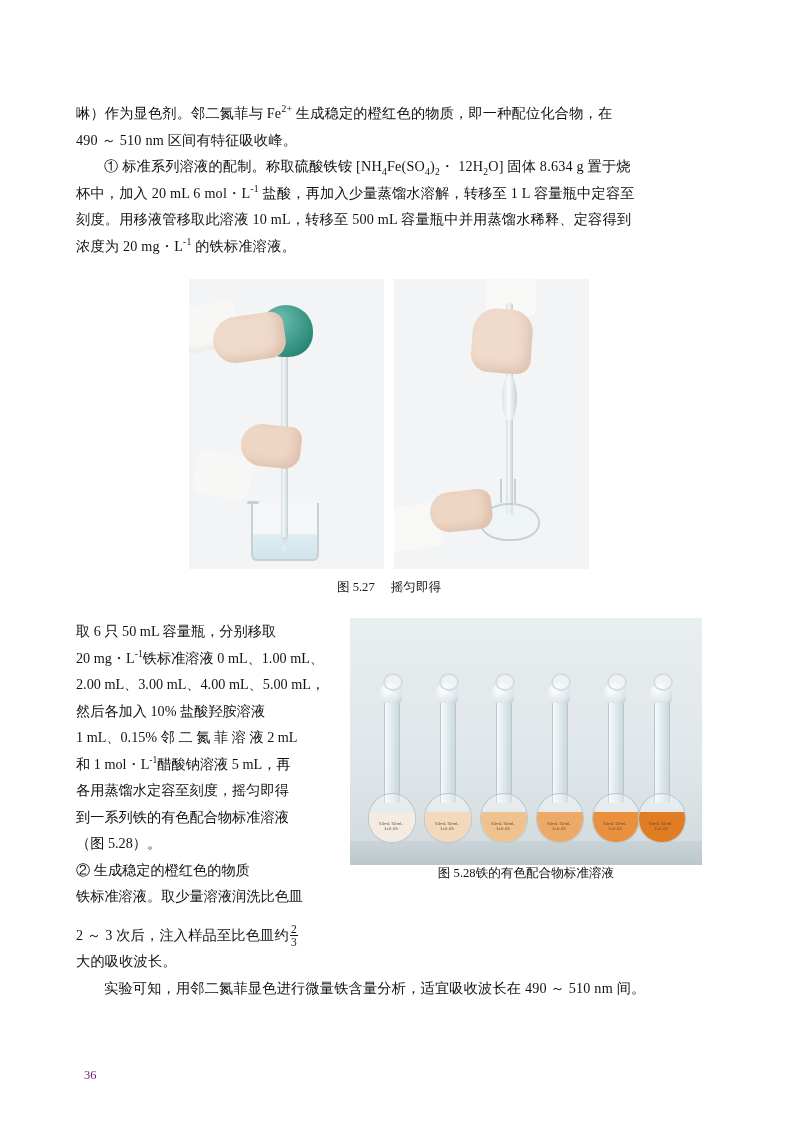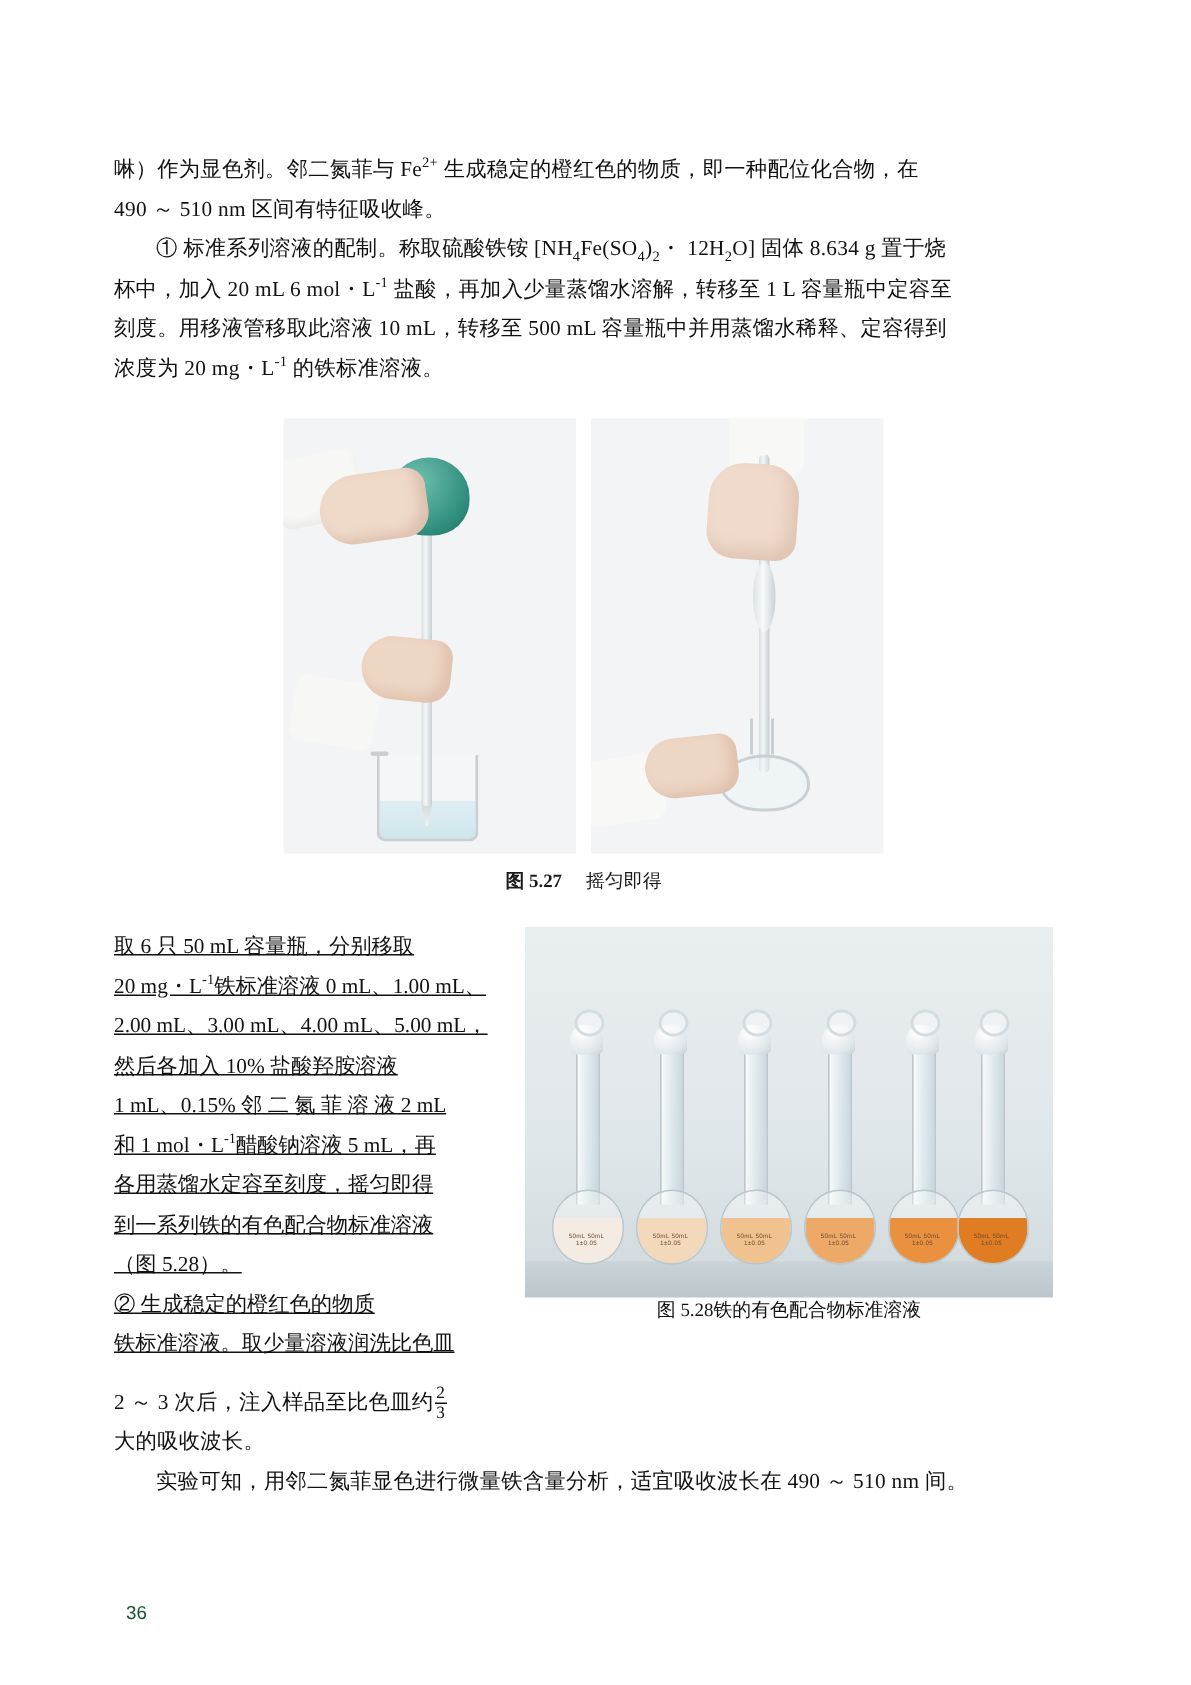--- a/index.html
+++ b/index.html
@@ -203,36 +203,35 @@
     background: #f8f8f6;
     border-radius: 8px;
     transform: rotate(-8deg);
   }
   .caption {
     text-align: center;
     font-size: 12.6px;
     margin-top: 10px;
     color: #1a1a1a;
   }
-  .caption .num { font-weight: bold; }
+  .caption .num { font-weight: normal; }
   .caption .sep { display: inline-block; width: 16px; }
 
   
   .two-col {
     display: flex;
     margin-top: 22px;
     gap: 12px;
   }
   .col-text {
     width: 262px;
     font-size: 14.2px;
     line-height: 26.5px;
     text-align: justify;
     text-justify: inter-ideograph;
-    text-decoration: underline;
   }
   .col-fig {
     width: 352px;
   }
   .photo-c {
     width: 352px;
     height: 247px;
     background: linear-gradient(to bottom, #e9eef0 0%, #dfe6e9 62%, #cfd8dc 100%);
     position: relative;
     overflow: hidden;
@@ -320,22 +319,22 @@
   .frac .top { display: block; border-bottom: 1px solid #111; padding: 0 1px; }
   .frac .bot { display: block; padding: 0 1px; }
 
   .tail-text { margin-top: 12px; }
 
   .folio {
     position: absolute;
     left: 84px;
     top: 1068px;
     font-size: 12.5px;
-    font-family: Liberation Sans, sans-serif;
-    color: #14532d;
+    font-family: Liberation Serif, serif;
+    color: #701a75;
   }
 </style>
 </head>
 <body>
 
 <div class="page">
   <div class="content">
 
     <p>
       <span>啉）作为显色剂。邻二氮菲与 Fe</span><sup>2+</sup><span> 生成稳定的橙红色的物质，即一种配位化合物，在</span><br>

